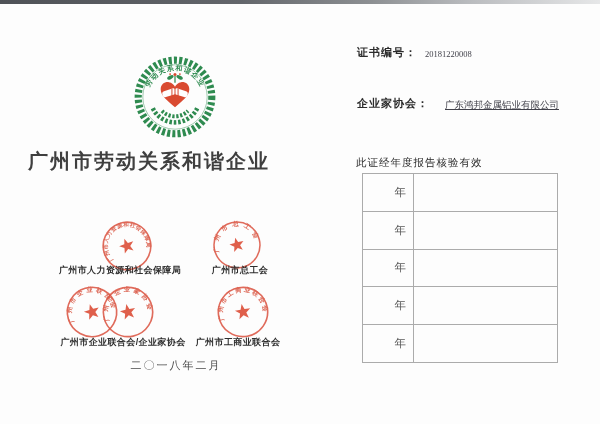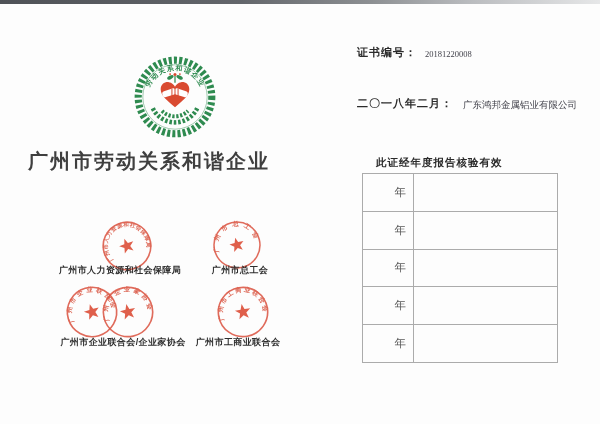--- a/index.html
+++ b/index.html
@@ -33,24 +33,24 @@
     position:absolute;left:28px;top:358px;width:296px;text-align:center;
     font-size:11px;letter-spacing:2px;color:#4a4a4a;
   }
   
   .field{position:absolute;white-space:nowrap;}
   .field-label{font-size:11px;font-weight:bold;letter-spacing:1px;color:#2b2b2b;}
   .field-value{font-family:"Liberation Serif",serif;color:#41414a;}
   .certno{left:357px;top:42px;}
   .certno .field-value{font-size:8.5px;margin-left:8px;position:relative;top:1px;text-align:right;}
   .holder{left:357px;top:93px;}
-  .holder .field-value{font-size:9.5px;margin-left:10px;position:relative;top:1px;}
+  .holder .field-value{font-size:9.5px;margin-left:16px;position:relative;top:1px;text-decoration:underline;}
   .verify-heading{
-    position:absolute;left:356px;top:156px;font-size:10.5px;font-weight:bold;
-    letter-spacing:1px;color:#2b2b2b;margin-left:20px;
+    position:absolute;left:356px;top:156px;font-size:10.5px;font-weight:normal;
+    letter-spacing:1px;color:#2b2b2b;
   }
   .verify-table{
     position:absolute;left:362px;top:173px;width:196px;height:190px;
     border:1px solid #ababab;box-sizing:border-box;display:flex;flex-direction:column;
     background:#fdfdfd;
   }
   .vt-row{flex:1;display:flex;border-bottom:1px solid #ababab;}
   .vt-row:last-child{border-bottom:none;}
   .vt-year{
     width:51px;border-right:1px solid #ababab;display:flex;align-items:center;
@@ -148,27 +148,28 @@
       <path id="sa5" d="M -17 12.3 A 21 21 0 1 1 17 12.3" fill="none"></path>
       <text class="seal-text" font-size="6.5" letter-spacing="2">
         <textPath href="#sa5" startOffset="50%" text-anchor="middle">广州市工商业联合会</textPath>
       </text>
       <polygon class="seal-star" transform="scale(1.05)" points="0,-8 1.94,-2.67 7.61,-2.47 3.14,1.02 4.7,6.47 0,3.3 -4.7,6.47 -3.14,1.02 -7.61,-2.47 -1.94,-2.67"></polygon>
     </g>
   </svg>
   <div class="stamp-label" style="left:40px;top:336px;width:166px;">广州市企业联合会/企业家协会</div>
   <div class="stamp-label" style="left:156px;top:336px;width:164px;">广州市工商业联合会</div>
 
+  <div class="issue-date">二〇一八年二月</div>
 
   <div class="field certno">
     <span class="field-label">证书编号：</span><span class="field-value">20181220008</span>
   </div>
 
   <div class="field holder">
-    <span class="field-label">二〇一八年二月：</span><span class="field-value">广东鸿邦金属铝业有限公司</span>
+    <span class="field-label">企业家协会：</span><span class="field-value">广东鸿邦金属铝业有限公司</span>
   </div>
 
   <div class="verify-heading">此证经年度报告核验有效</div>
 
   <div class="verify-table">
     <div class="vt-row">
       <div class="vt-year">年</div>
       <div class="vt-blank"></div>
     </div>
     <div class="vt-row">

